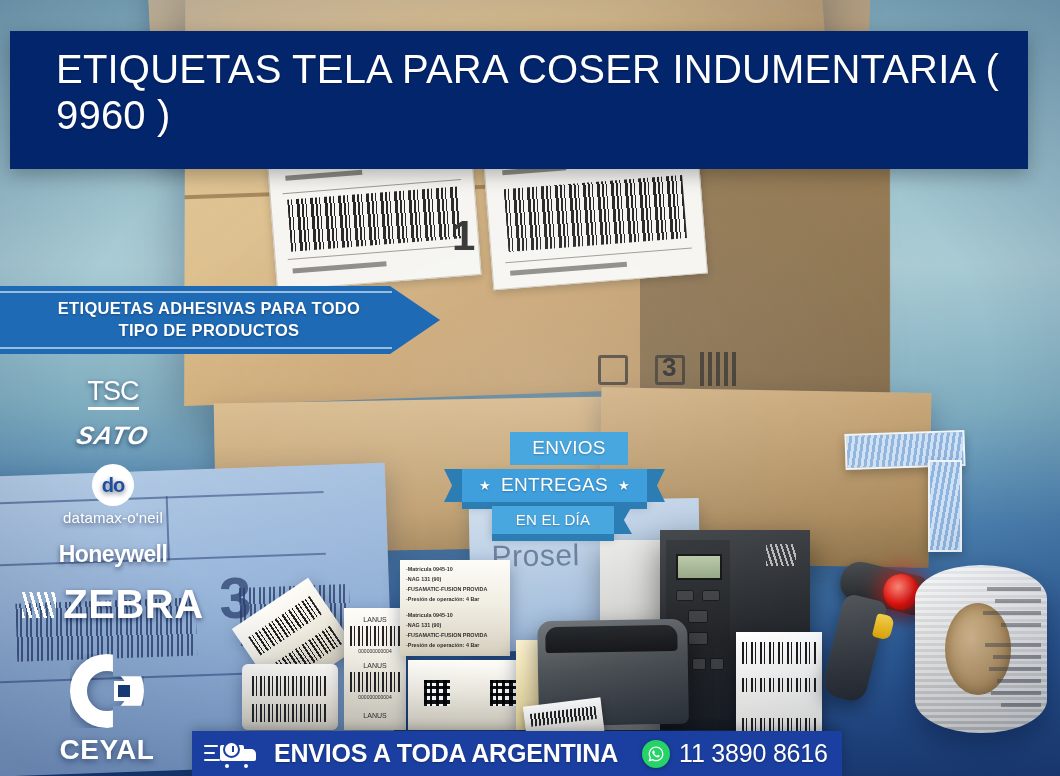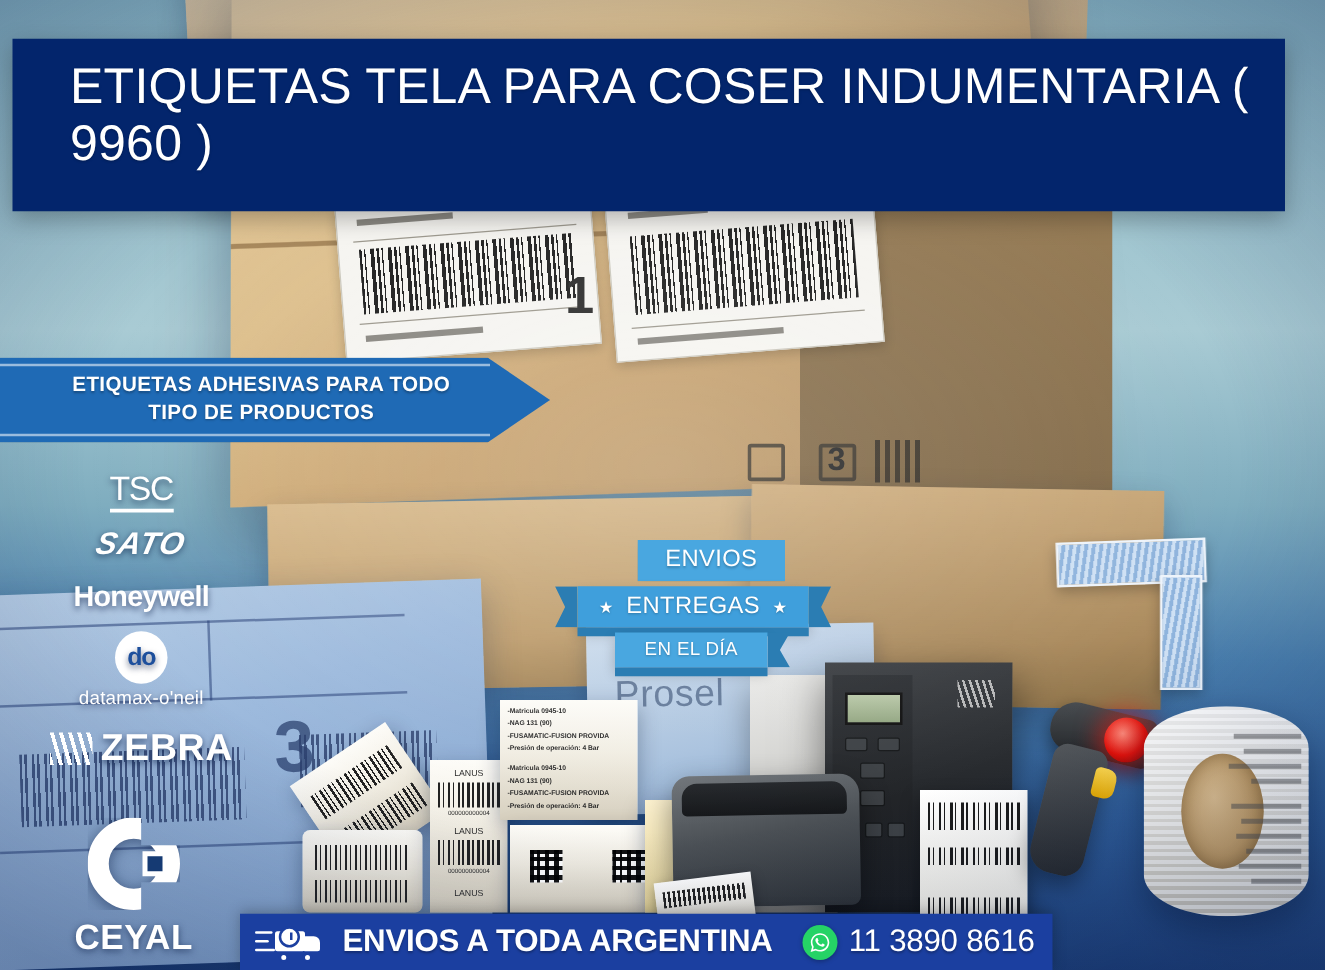--- a/index.html
+++ b/index.html
@@ -312,21 +312,21 @@
     width:42px; height:42px; border-radius:50%; background:#fff; color:#1d4f9c;
     display:flex; align-items:center; justify-content:center; margin:0 auto 3px;
     font-size:20px; font-weight:700; letter-spacing:-1px;
   }
   .b-dmo-text { font-size:15px; letter-spacing:.2px; }
   .b-zebra-wrap { display:flex; align-items:center; justify-content:center; gap:7px; }
   .b-zebra-mark {
     width:34px; height:26px;
     background:repeating-linear-gradient(74deg,#fff 0 3px,transparent 3px 7px);
   }
-  .b-zebra-text { font-size:30px; font-weight:700; letter-spacing:.5px; }
+  .b-zebra-text { font-size:40px; font-weight:700; letter-spacing:.5px; }
 
   
   .ceyal { position:absolute; left:42px; top:654px; width:130px; text-align:center; }
   .ceyal-mark {
     position:relative; width:74px; height:74px; margin:0 auto 6px;
   }
   .ceyal-mark .ring {
     position:absolute; inset:0; border-radius:50%;
     border:17px solid #ffffff;
     clip-path:polygon(0 0, 58% 0, 58% 30%, 100% 30%, 100% 70%, 58% 70%, 58% 100%, 0 100%);
@@ -573,25 +573,25 @@
   </div>
 
   <div class="brands">
     <div class="brand-row">
       <span class="b-tsc">TSC</span>
     </div>
     <div class="brand-row">
       <span class="b-sato">SATO</span>
     </div>
     <div class="brand-row">
-      <span class="b-honey">Honeywell</span>
-    </div>
-    <div class="brand-row">
       <div class="b-dmo-mark">do</div>
       <span class="b-dmo-text">datamax-o'neil</span>
+    </div>
+    <div class="brand-row">
+      <span class="b-honey">Honeywell</span>
     </div>
     <div class="brand-row">
       <span class="b-zebra-wrap">
         <span class="b-zebra-mark"></span>
         <span class="b-zebra-text">ZEBRA</span>
       </span>
     </div>
   </div>
 
   <div class="ceyal">

